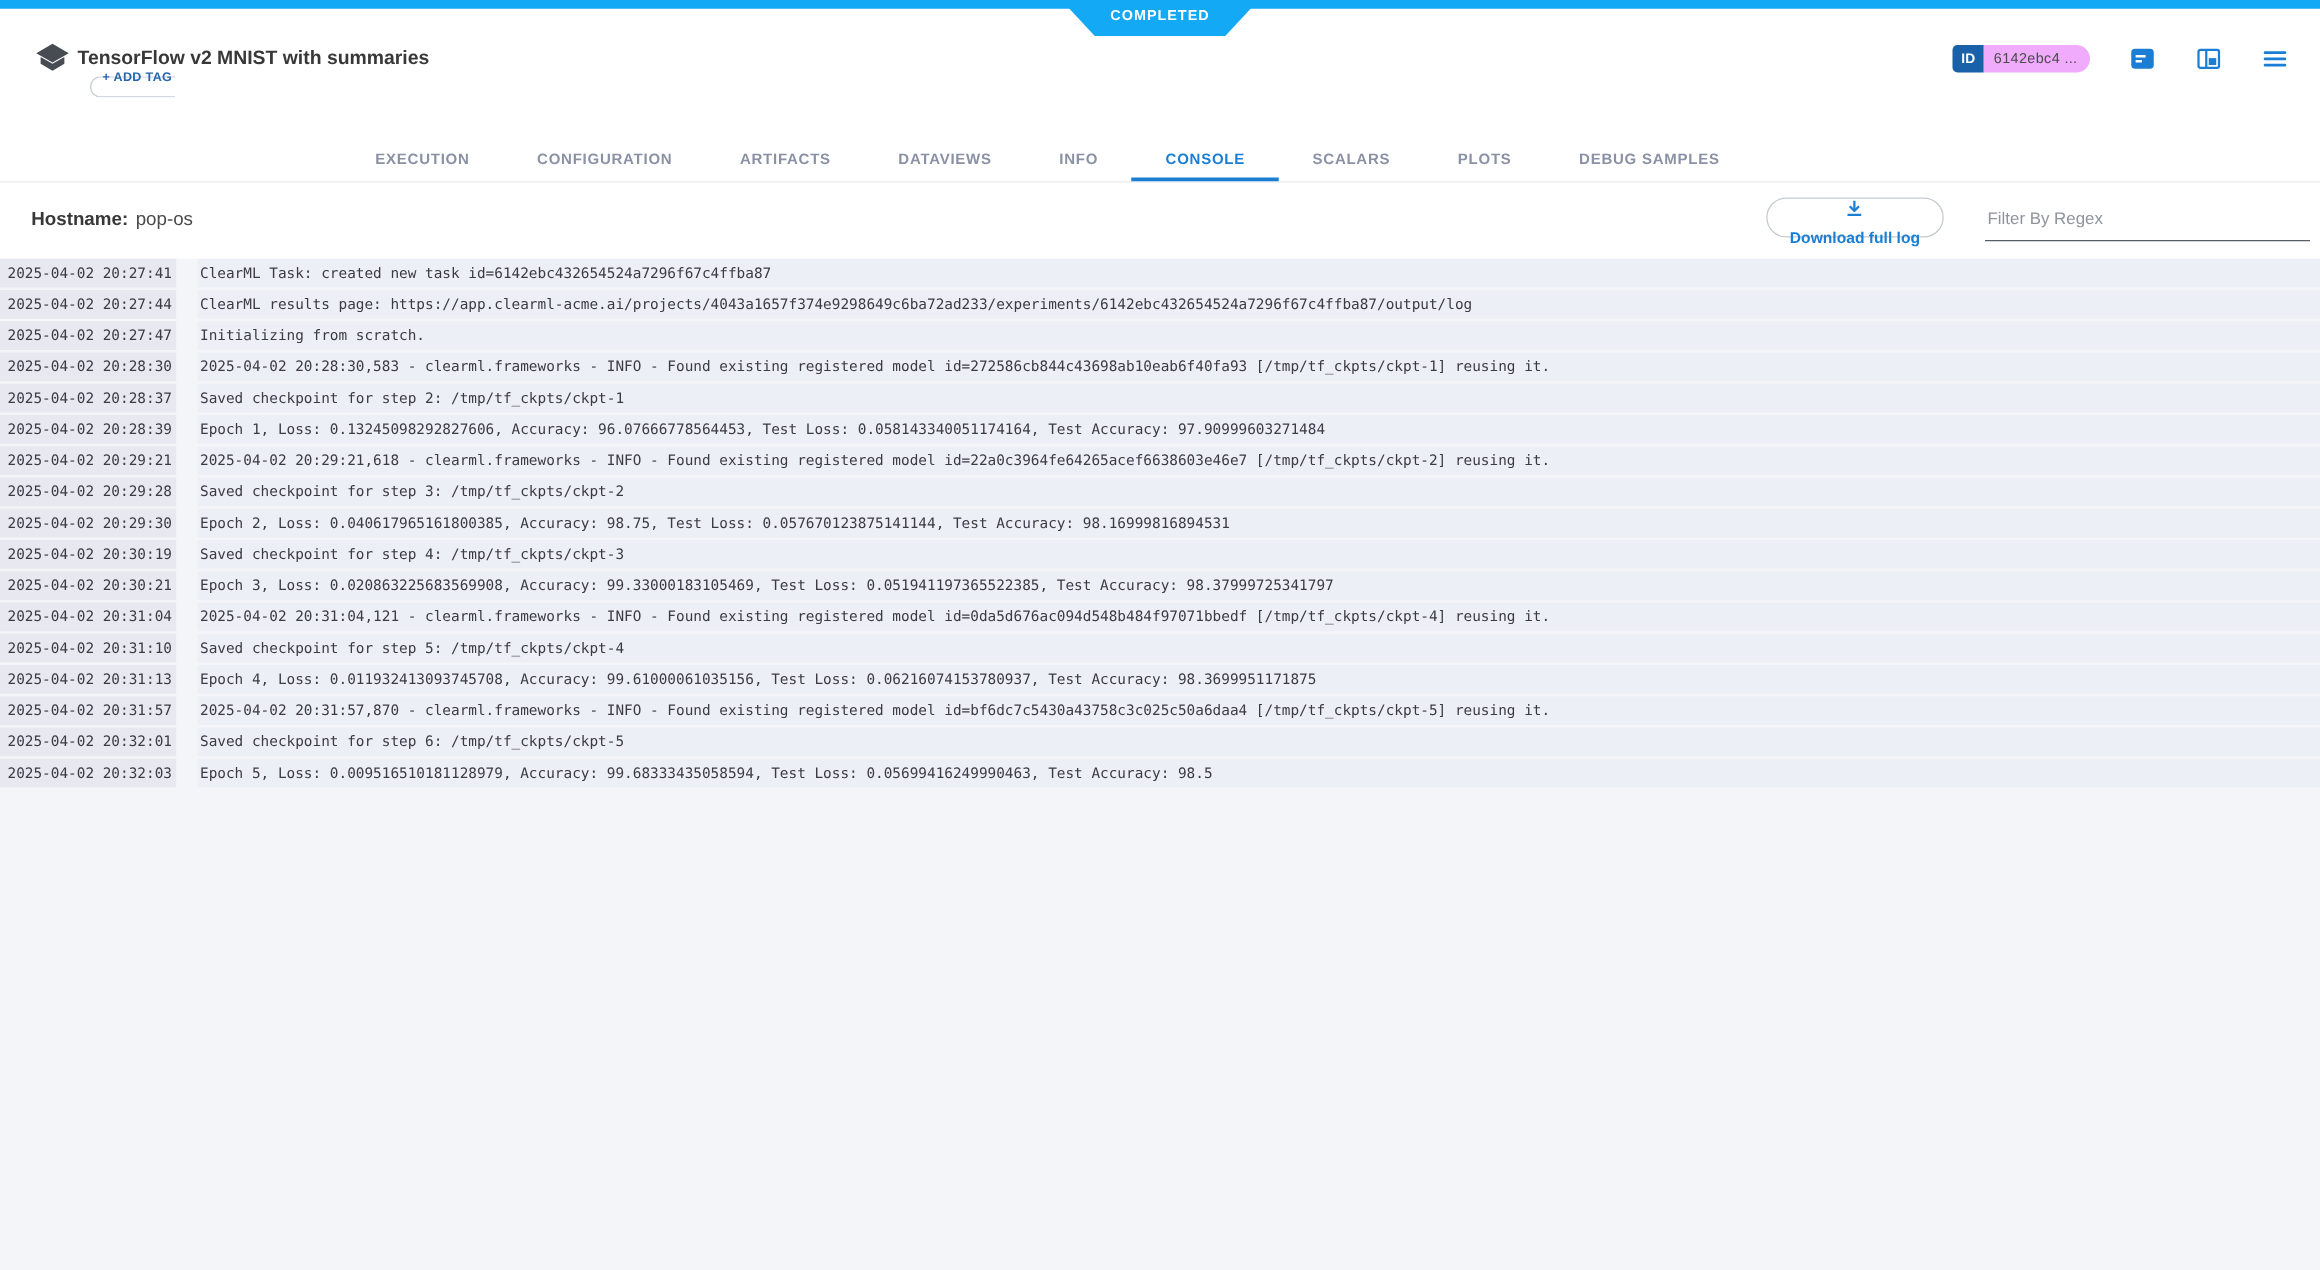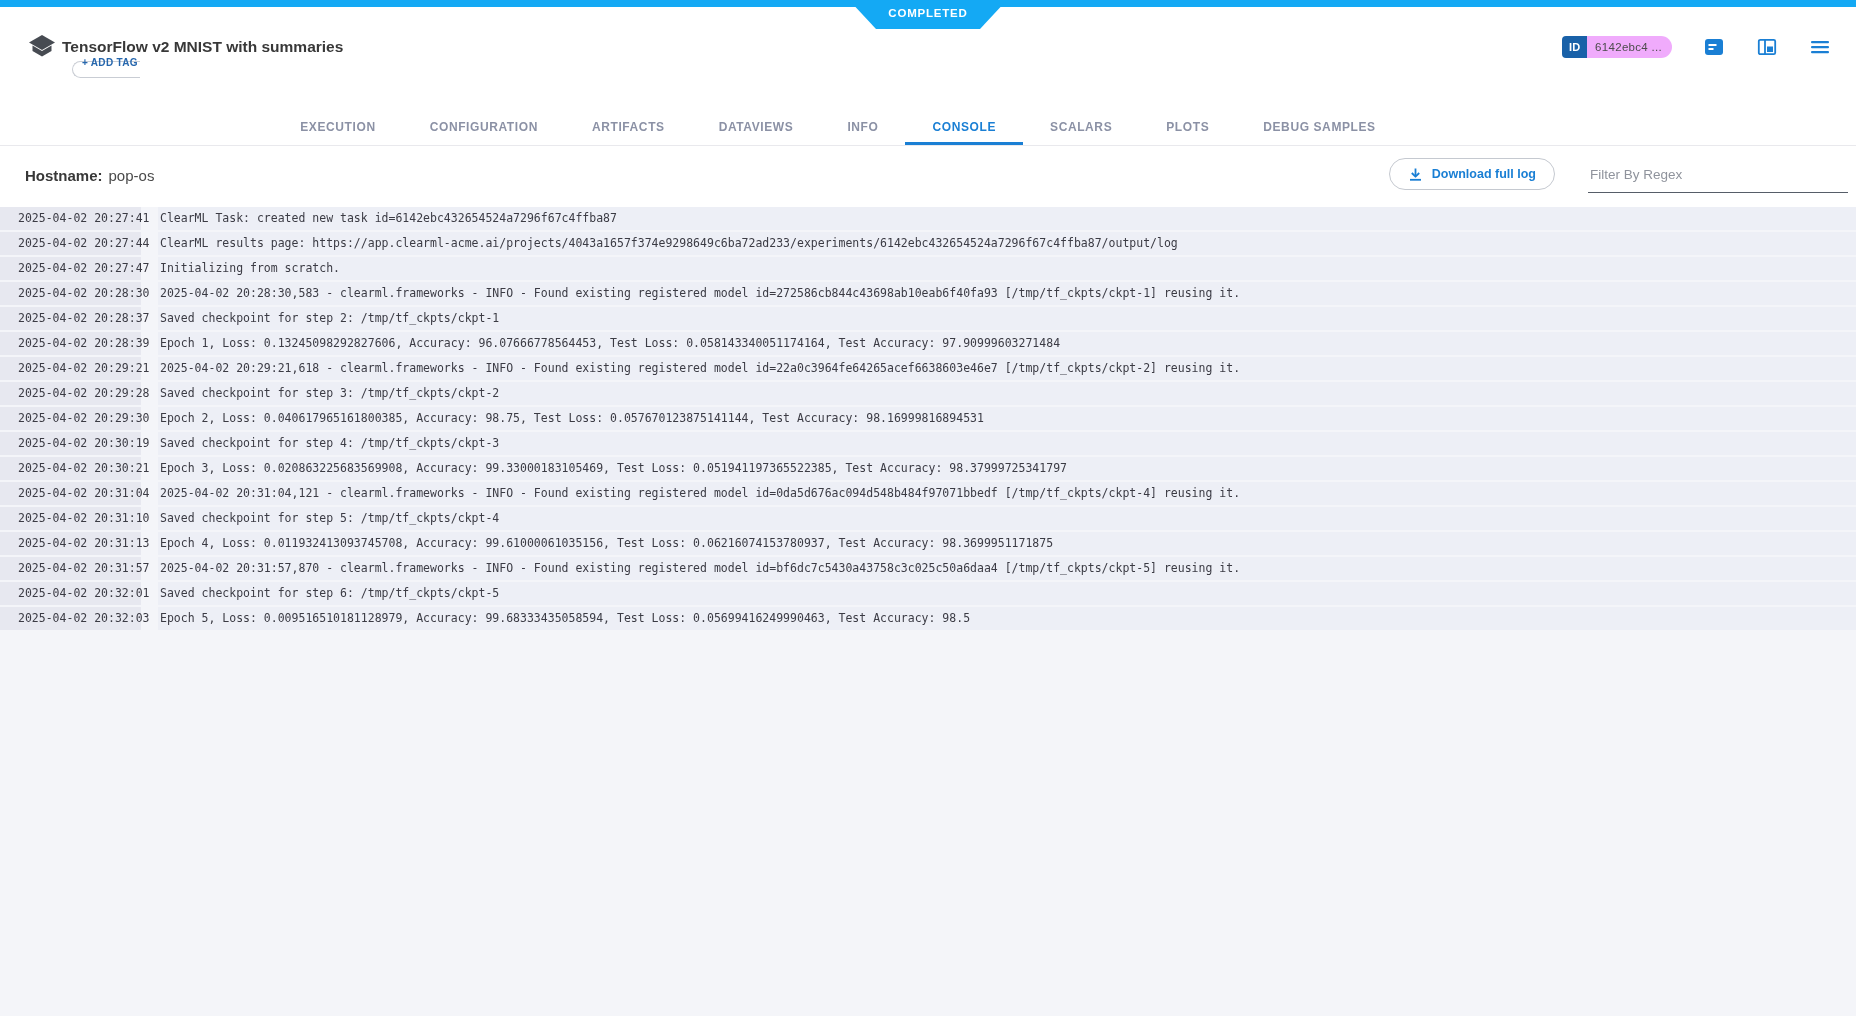--- a/index.html
+++ b/index.html
@@ -81,39 +81,39 @@
   .console-toolbar {
     position:absolute; top:147px; left:0; width:100%; height:60px; background:#ffffff;
   }
   .hostname { position:absolute; left:25px; top:20px; font-size:15px; }
   .hostname .lbl { font-weight:bold; color:#383838; }
   .hostname .val { color:#4a4a4a; margin-left:6px; }
   .download-btn {
     position:absolute; right:301px; top:11px; height:32px;
     display:inline-flex; align-items:center; gap:9px;
     border:1px solid #c5c9d0; border-radius:16px; background:#fff;
-    padding:0 18px; color:#1a7fd4; font-size:12.5px; font-weight:bold; cursor:pointer;
+    padding:0 18px; color:#1a7fd4; font-size:12.5px; font-weight:bold; cursor:pointer;flex-direction:column;
   }
   .filter-input {
     position:absolute; right:8px; top:10px; width:260px; height:36px;
     border:none; border-bottom:1px solid #565d68; background:transparent;
     font-size:13.5px; color:#383838; outline:none; padding:0 2px;
     font-family:"Liberation Sans", sans-serif;
   }
   .filter-input::placeholder { color:#8f939c; }
   
   .log-area {
     position:absolute; top:207px; left:0; width:100%; bottom:0;
     background:#f4f5f9;
   }
   .log-row { display:flex; height:23px; margin-bottom:2px; }
   .log-time {
     width:141px; flex:0 0 141px; background:#e7e8f0;
     font-family:"DejaVu Sans Mono", monospace; font-size:11.5px; color:#3b3b44;
-    line-height:23px; padding-left:18px; white-space:nowrap;
+    line-height:23px; padding-left:6px; white-space:nowrap;
   }
   .log-gap { width:17px; flex:0 0 17px; }
   .log-msg {
     flex:1; background:#edeff6;
     font-family:"DejaVu Sans Mono", monospace; font-size:11.5px; color:#3b3b44;
     line-height:23px; padding-left:2px; white-space:nowrap; overflow:hidden;
   }
 </style>
 </head>
 <body>

